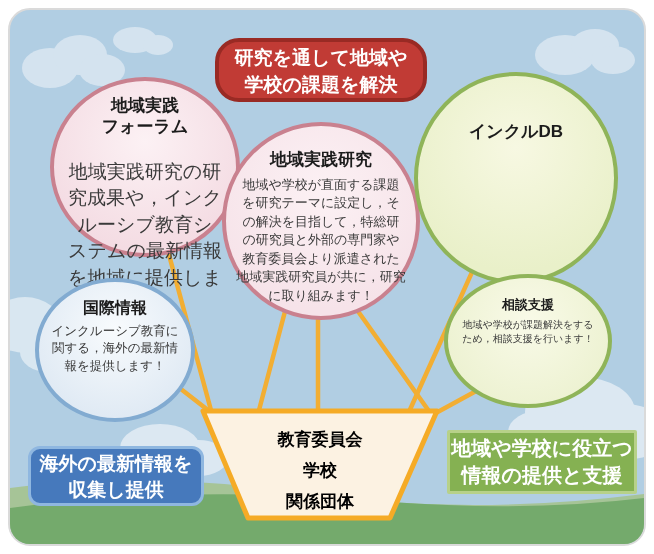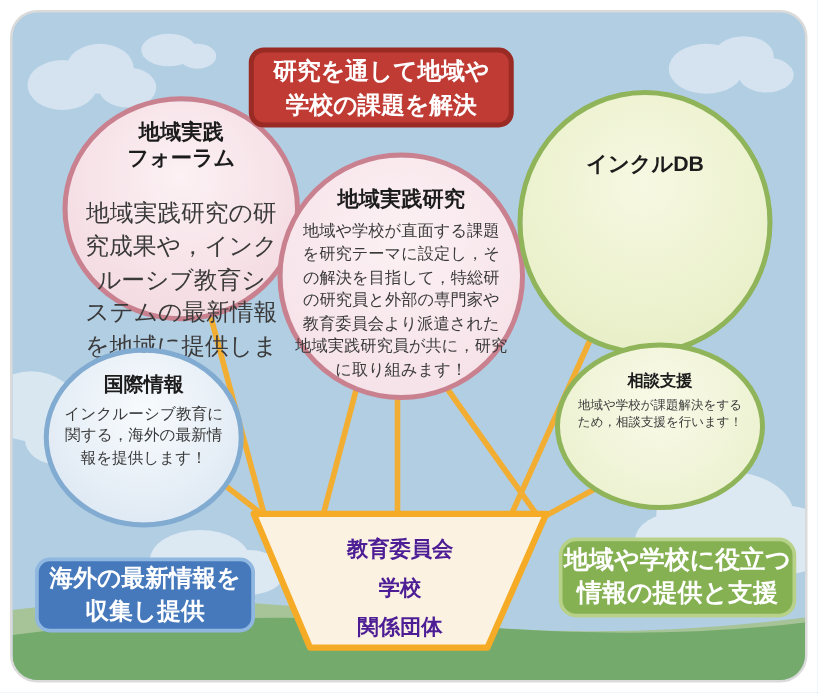--- a/index.html
+++ b/index.html
@@ -31,35 +31,35 @@
   .b-intl{left:25px;top:268px;width:160px;height:144px;border:4px solid #82ABD1;
           background:radial-gradient(circle at 50% 35%,#F8FBFD 0%,#E0EAF4 75%);padding:16px 10px 0;}
   .b-intl .b-title{font-size:16px;}
   .b-intl .b-body{font-size:12.5px;line-height:1.38;margin-top:4px;}
 
   .b-consult{left:434px;top:264px;width:168px;height:134px;border:4px solid #8FB459;
              background:radial-gradient(circle at 50% 35%,#F9FAE8 0%,#EDF2D2 75%);padding:18px 12px 0;}
   .b-consult .b-title{font-size:13px;}
   .b-consult .b-body{font-size:10px;line-height:1.38;margin-top:4px;}
 
-  .banner{position:absolute;left:189px;top:28px;width:212px;height:64px;box-sizing:border-box;
-          background:#C13B35;border:4px solid #992A24;border-radius:12px;
+  .banner{position:absolute;left:205px;top:28px;width:212px;height:64px;box-sizing:border-box;
+          background:#C13B35;border:4px solid #992A24;border-radius:24px;
           color:#ffffff;font-weight:bold;font-size:19px;line-height:1.4;
           text-align:center;padding-top:3px;}
 
   .basket-text{position:absolute;left:238px;top:414px;width:144px;text-align:center;
-               font-weight:bold;font-size:17px;color:#4c1d95;}
+               font-weight:bold;font-size:17px;color:#000000;}
   .basket-text div{line-height:31px;}
 
   .label{position:absolute;box-sizing:border-box;color:#ffffff;font-weight:bold;
          text-align:center;}
   .label-left{left:18px;top:422px;width:176px;height:60px;background:#4679BC;
               border:3px solid #8FB7E0;border-radius:12px;font-size:19px;line-height:1.35;padding-top:2px;margin-top:14px;}
   .label-right{left:437px;top:420px;width:190px;height:64px;background:#85B152;
-               border:3px solid #B7D189;border-radius:14px;font-size:20px;line-height:1.35;padding-top:2px;}
+               border:3px solid #B7D189;border-radius:2px;font-size:20px;line-height:1.35;padding-top:2px;}
 </style>
 </head>
 <body>
 
 <div class="canvas">
   <div class="scene">
 
     <svg class="bg" viewBox="0 0 634 534">
 
       <g fill="#D4E3EF">

